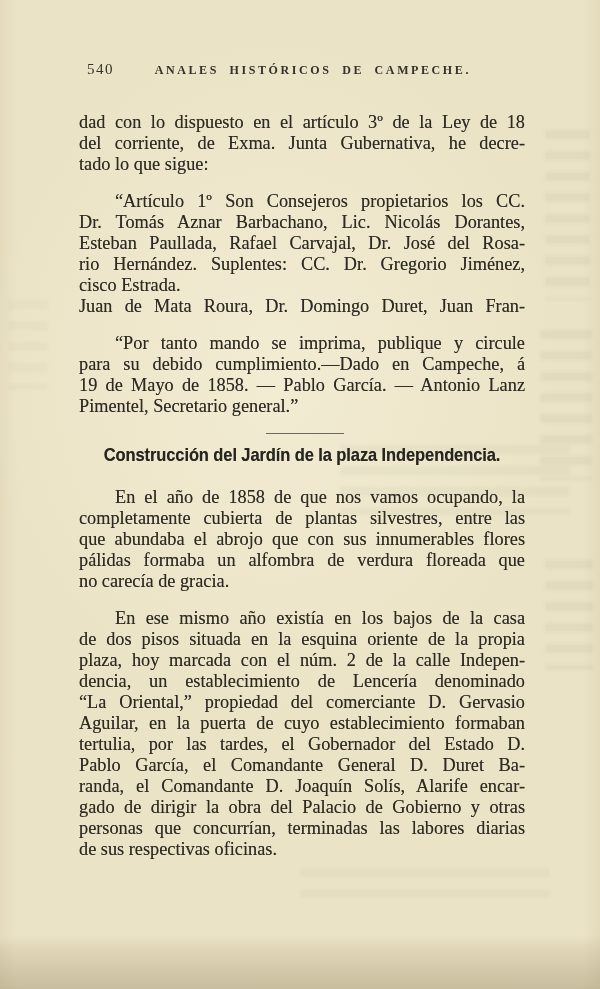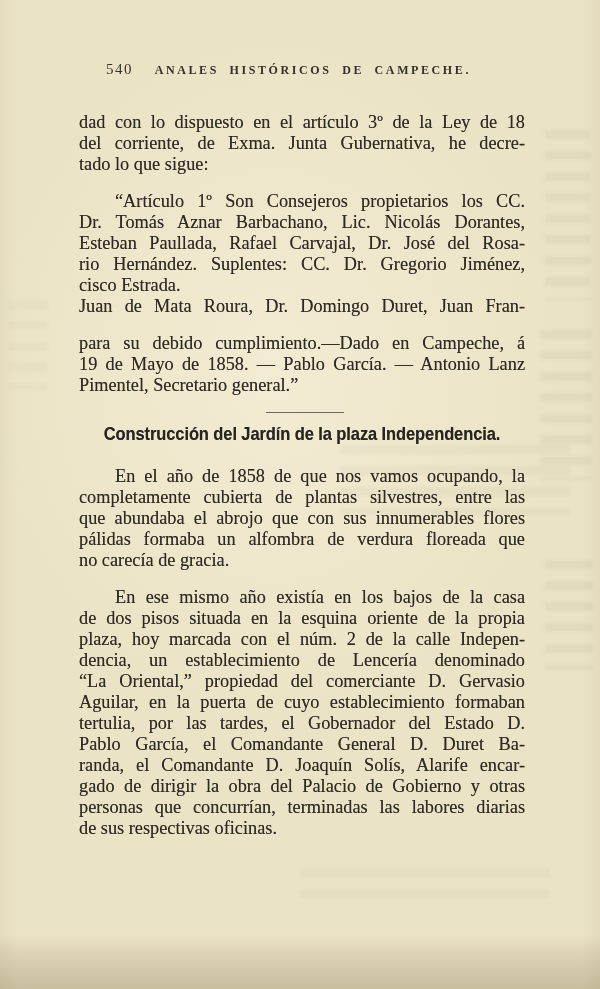--- a/index.html
+++ b/index.html
@@ -30,21 +30,21 @@
     pointer-events: none;
   }
   #header-row {
     position: absolute;
     left: 63px; top: 61px; width: 478px;
     display: flex; align-items: baseline;
     color: #35322a;
   }
   #page-number {
     font-size: 15px; letter-spacing: 1.5px; font-weight: 400;
-    width: 70px; padding-left: 24px; box-sizing: border-box; text-align: right;
+    width: 70px; padding-left: 24px; box-sizing: border-box;
   }
   #running-title {
     flex: 1; text-align: right;
     font-size: 12px; font-weight: 700;
     letter-spacing: 2.6px; word-spacing: 5px;
     color: #34312a;
   }
   #content {
     position: absolute;
     left: 63px; top: 96px; width: 478px;
@@ -104,20 +104,21 @@
         </div>
         <div class="paragraph">
           <div class="line indent">“Artículo 1º   Son Consejeros propietarios los CC.</div>
           <div class="line">Dr.  Tomás Aznar Barbachano,  Lic.  Nicolás Dorantes,</div>
           <div class="line">Esteban Paullada,  Rafael Carvajal,  Dr. José del Rosa-</div>
           <div class="line">rio Hernández.   Suplentes:  CC. Dr. Gregorio Jiménez,</div>
           <div class="line last">cisco Estrada.</div>
           <div class="line">Juan de Mata Roura,  Dr.  Domingo Duret,  Juan Fran-</div>
         </div>
         <div class="paragraph">
+          <div class="line indent">“Por tanto mando se  imprima,  publique y circule</div>
           <div class="line">para su debido  cumplimiento.—Dado en Campeche, á</div>
           <div class="line">19 de Mayo de 1858. — Pablo García. — Antonio Lanz</div>
           <div class="line last">Pimentel, Secretario general.”</div>
         </div>
       </div>
     <div id="section-divider"></div>
     <h2 id="section-heading">Construcción del Jardín de la plaza Independencia.</h2>
     <div id="narrative-block">
         <div class="paragraph">
           <div class="line indent">En el año de 1858 de que nos  vamos ocupando, la</div>

